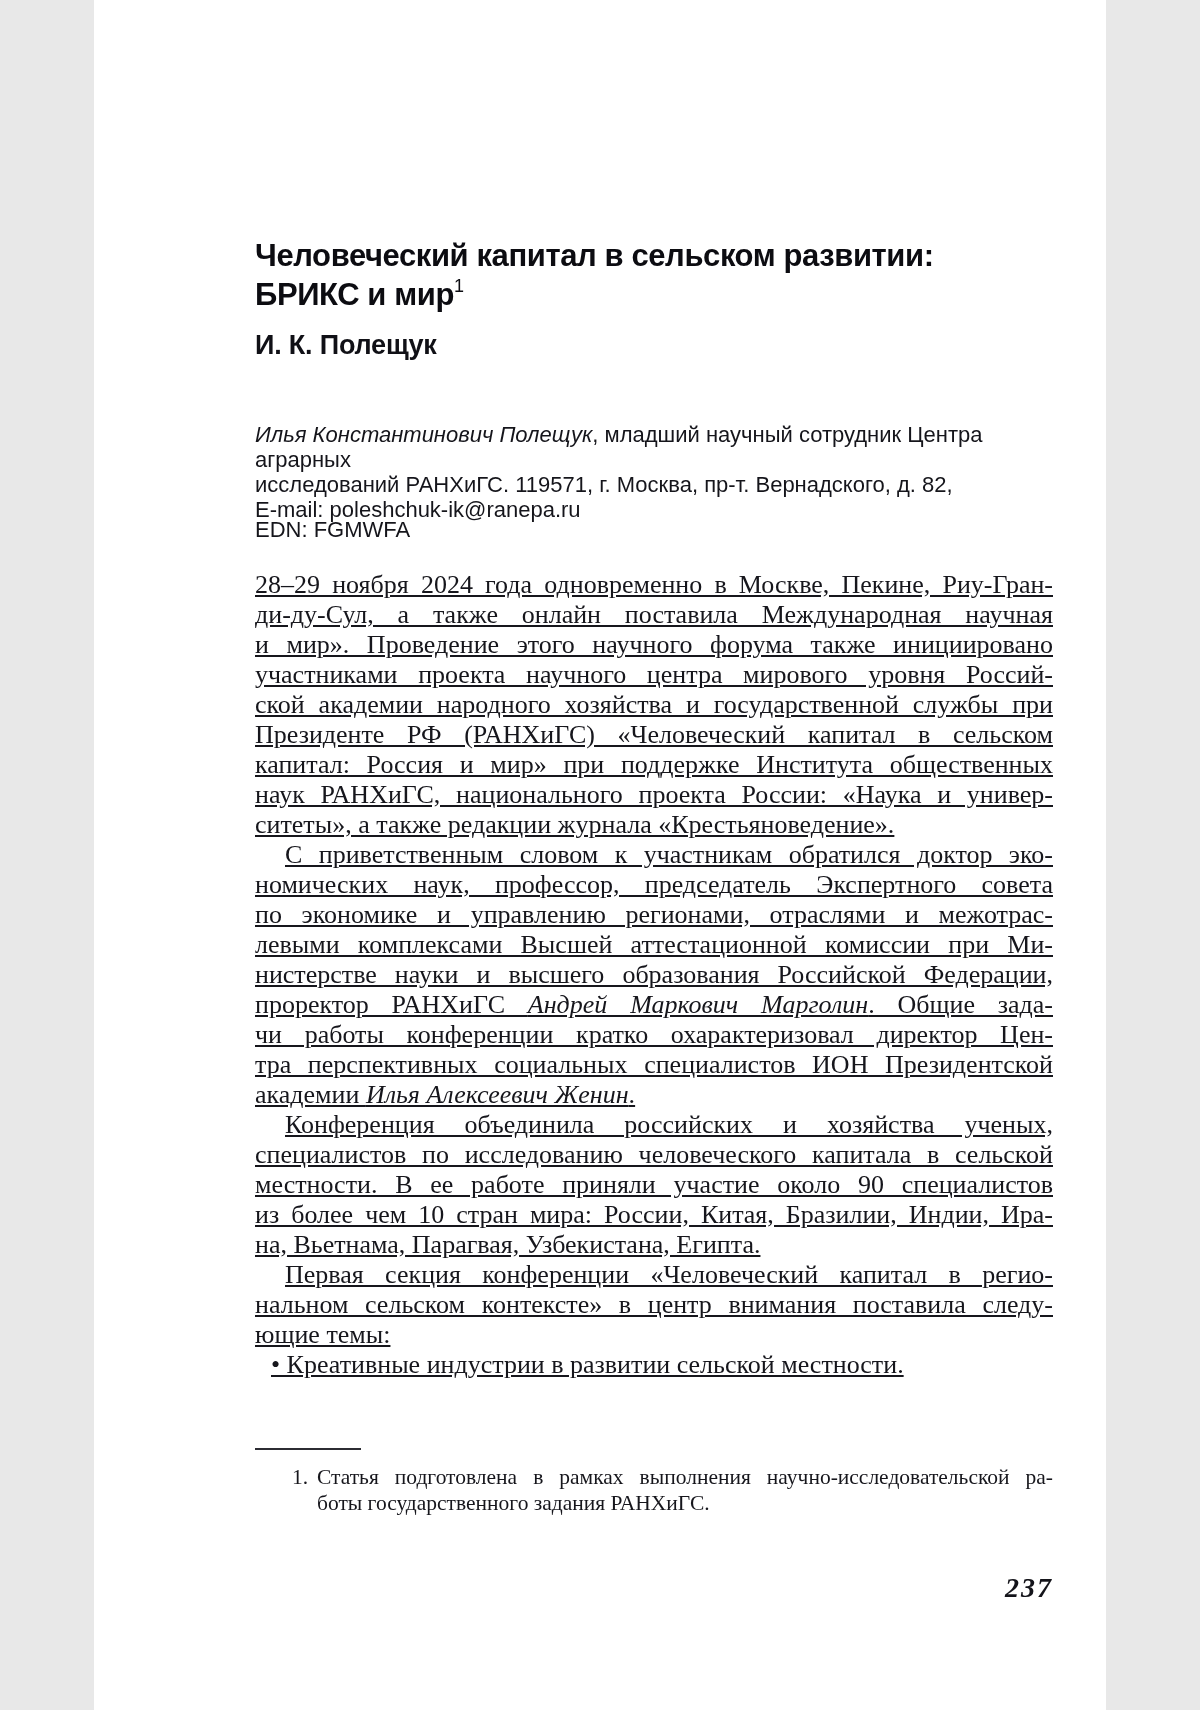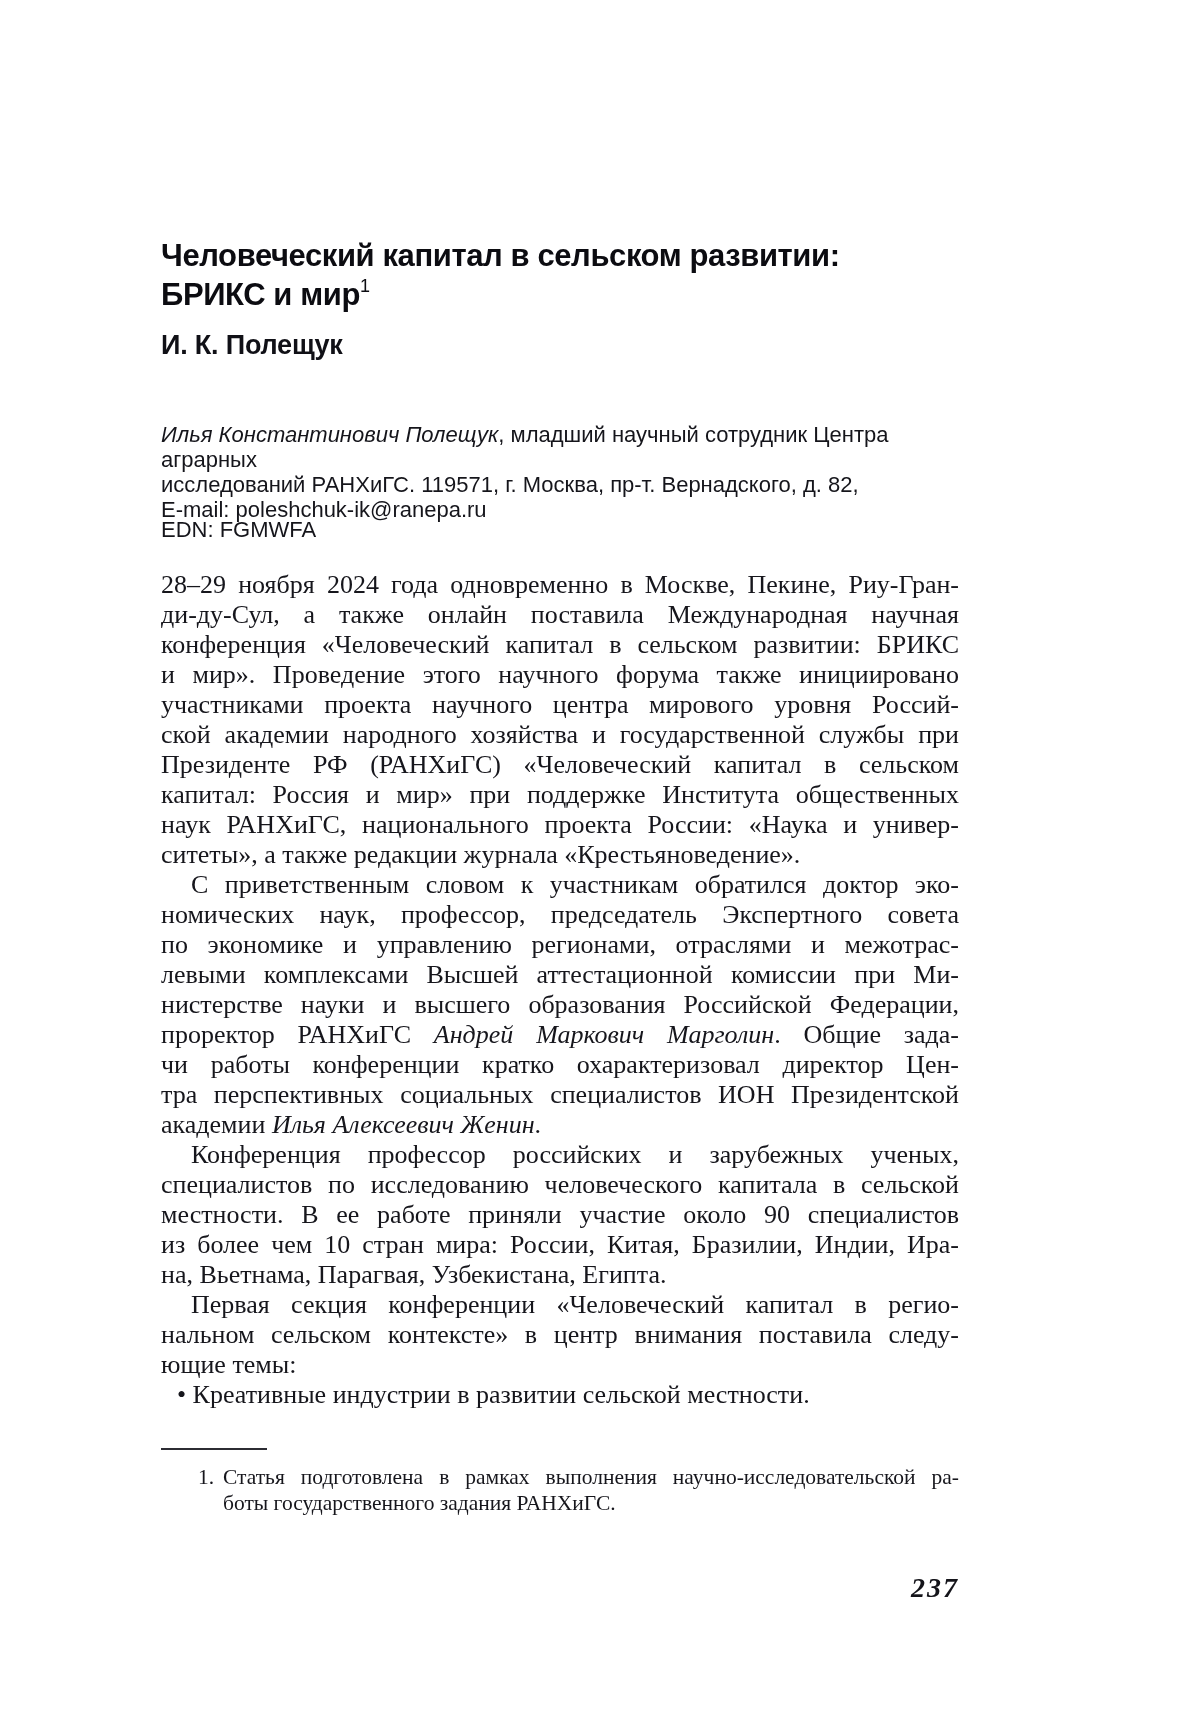--- a/index.html
+++ b/index.html
@@ -1,18 +1,18 @@
 <!DOCTYPE html>
 <html lang="ru"><head>
 <meta charset="utf-8">
 <style>
   html,body{margin:0;padding:0;background:#e8e8e8;}
   .page{
     position:relative;
-    width:1200px;height:1710px;
+    width:1012px;height:1710px;
     background:#ffffff;
     font-family:"Liberation Serif", serif;
     color:#17171d;
     overflow:hidden;
     margin:0 auto;
   }
   .col{position:absolute;left:161px;width:798px;}
 
   .title{
     top:236px;
@@ -59,20 +59,21 @@
   .body{
     top:570px;
     font-size:26px;
     line-height:30px;
     color:#16161c;
   }
   .tline,.aline{display:block;}
   .bline{
     text-align:justify;
     text-align-last:justify;
+    text-decoration:underline;
   }
   .bline.last{text-align-last:left;}
 
   .rule{
     position:absolute;
     left:161px;top:1448px;
     width:106px;height:0;
     border-top:2px solid #2c2c33;
   }
 
@@ -120,38 +121,37 @@
       <div class="aline"><i>Илья Константинович Полещук</i>, младший научный сотрудник Центра аграрных</div>
       <div class="aline">исследований РАНХиГС. 119571, г. Москва, пр-т. Вернадского, д. 82,</div>
       <div class="aline">E-mail: poleshchuk-ik@ranepa.ru</div>
     </div>
 
   <div class="col edn">EDN: FGMWFA</div>
 
   <div class="col body" id="body">
       <div class="bline">28–29 ноября 2024 года одновременно в Москве, Пекине, Риу-Гран-</div>
       <div class="bline">ди-ду-Сул, а также онлайн поставила Международная научная</div>
-      <div class="bline">конференция «Человеческий капитал в сельском развитии: БРИКС</div>
       <div class="bline">и мир». Проведение этого научного форума также инициировано</div>
       <div class="bline">участниками проекта научного центра мирового уровня Россий-</div>
       <div class="bline">ской академии народного хозяйства и государственной службы при</div>
       <div class="bline">Президенте РФ (РАНХиГС) «Человеческий капитал в сельском</div>
       <div class="bline">капитал: Россия и мир» при поддержке Института общественных</div>
       <div class="bline">наук РАНХиГС, национального проекта России: «Наука и универ-</div>
       <div class="bline last">ситеты», а также редакции журнала «Крестьяноведение».</div>
       <div class="bline" style="text-indent: 30px;">С приветственным словом к участникам обратился доктор эко-</div>
       <div class="bline">номических наук, профессор, председатель Экспертного совета</div>
       <div class="bline">по экономике и управлению регионами, отраслями и межотрас-</div>
       <div class="bline">левыми комплексами Высшей аттестационной комиссии при Ми-</div>
       <div class="bline">нистерстве науки и высшего образования Российской Федерации,</div>
       <div class="bline">проректор РАНХиГС <i>Андрей Маркович Марголин</i>. Общие зада-</div>
       <div class="bline">чи работы конференции кратко охарактеризовал директор Цен-</div>
       <div class="bline">тра перспективных социальных специалистов ИОН Президентской</div>
       <div class="bline last">академии <i>Илья Алексеевич Женин</i>.</div>
-      <div class="bline" style="text-indent: 30px;">Конференция профессор российских и зарубежных ученых,</div>
+      <div class="bline" style="text-indent: 30px;">Конференция объединила российских и хозяйства ученых,</div>
       <div class="bline">специалистов по исследованию человеческого капитала в сельской</div>
       <div class="bline">местности. В ее работе приняли участие около 90 специалистов</div>
       <div class="bline">из более чем 10 стран мира: России, Китая, Бразилии, Индии, Ира-</div>
       <div class="bline last">на, Вьетнама, Парагвая, Узбекистана, Египта.</div>
       <div class="bline" style="text-indent: 30px;">Первая секция конференции «Человеческий капитал в регио-</div>
       <div class="bline">нальном сельском контексте» в центр внимания поставила следу-</div>
       <div class="bline last">ющие темы:</div>
       <div class="bline last" style="text-indent: 16px;">• Креативные индустрии в развитии сельской местности.</div>
     </div>
 

